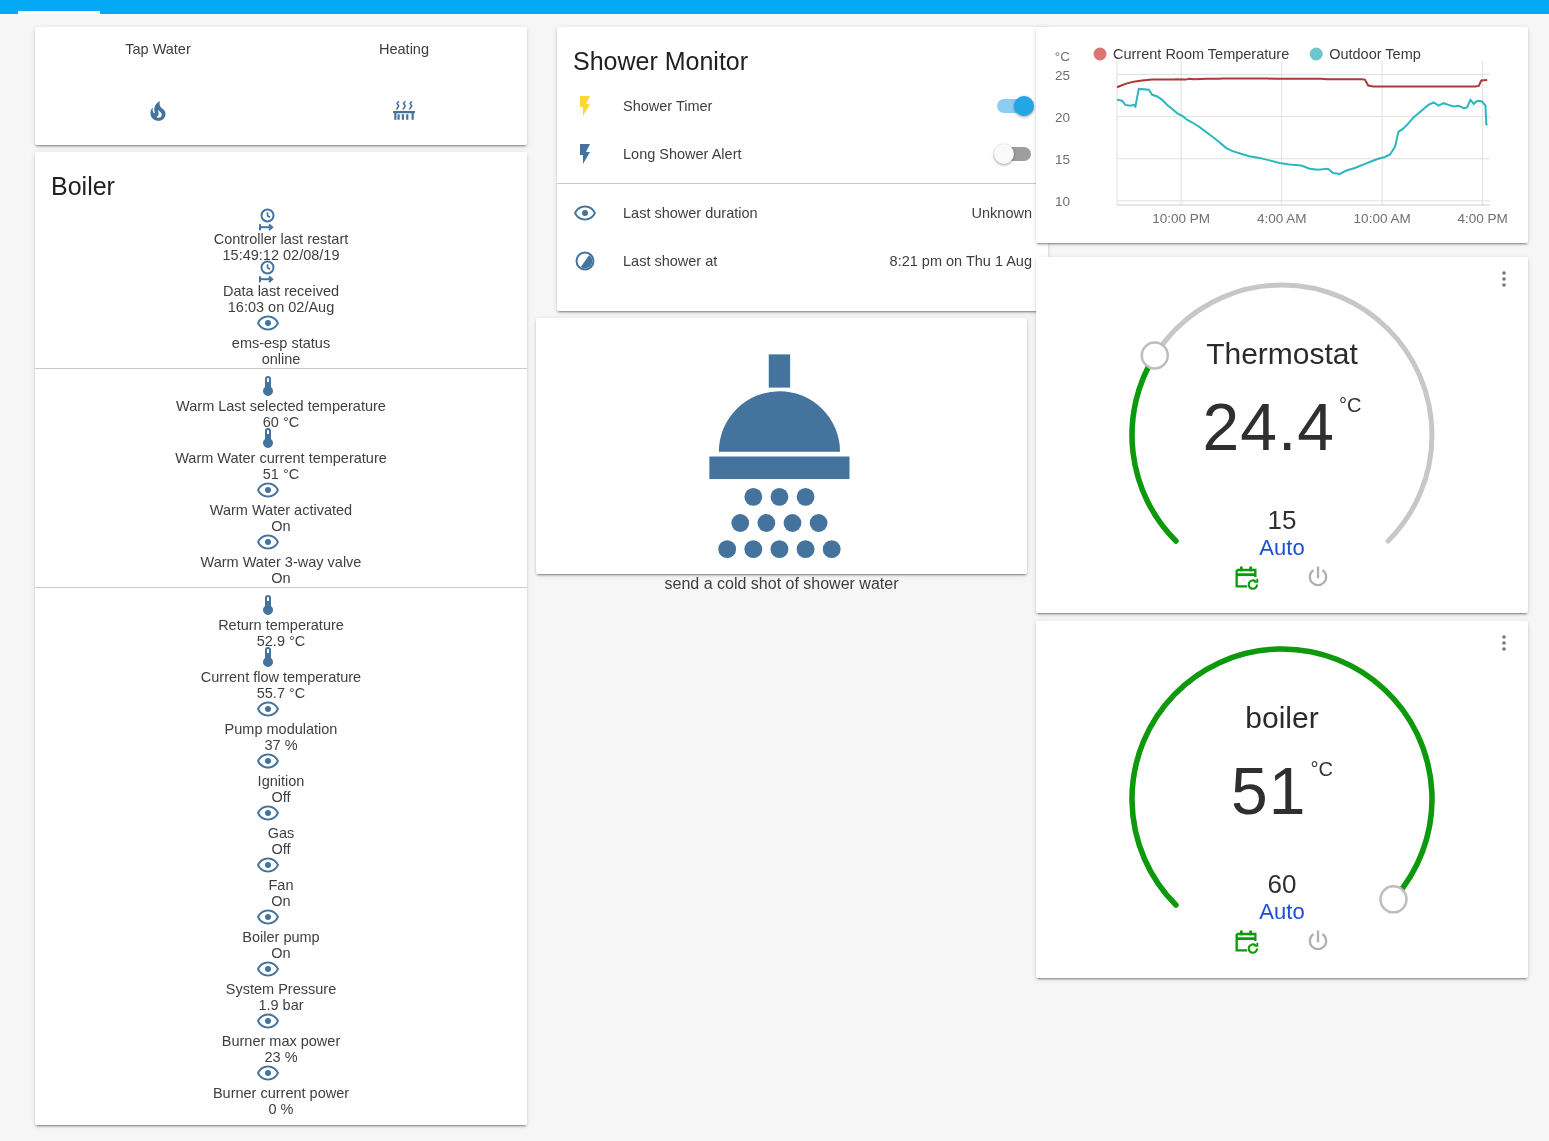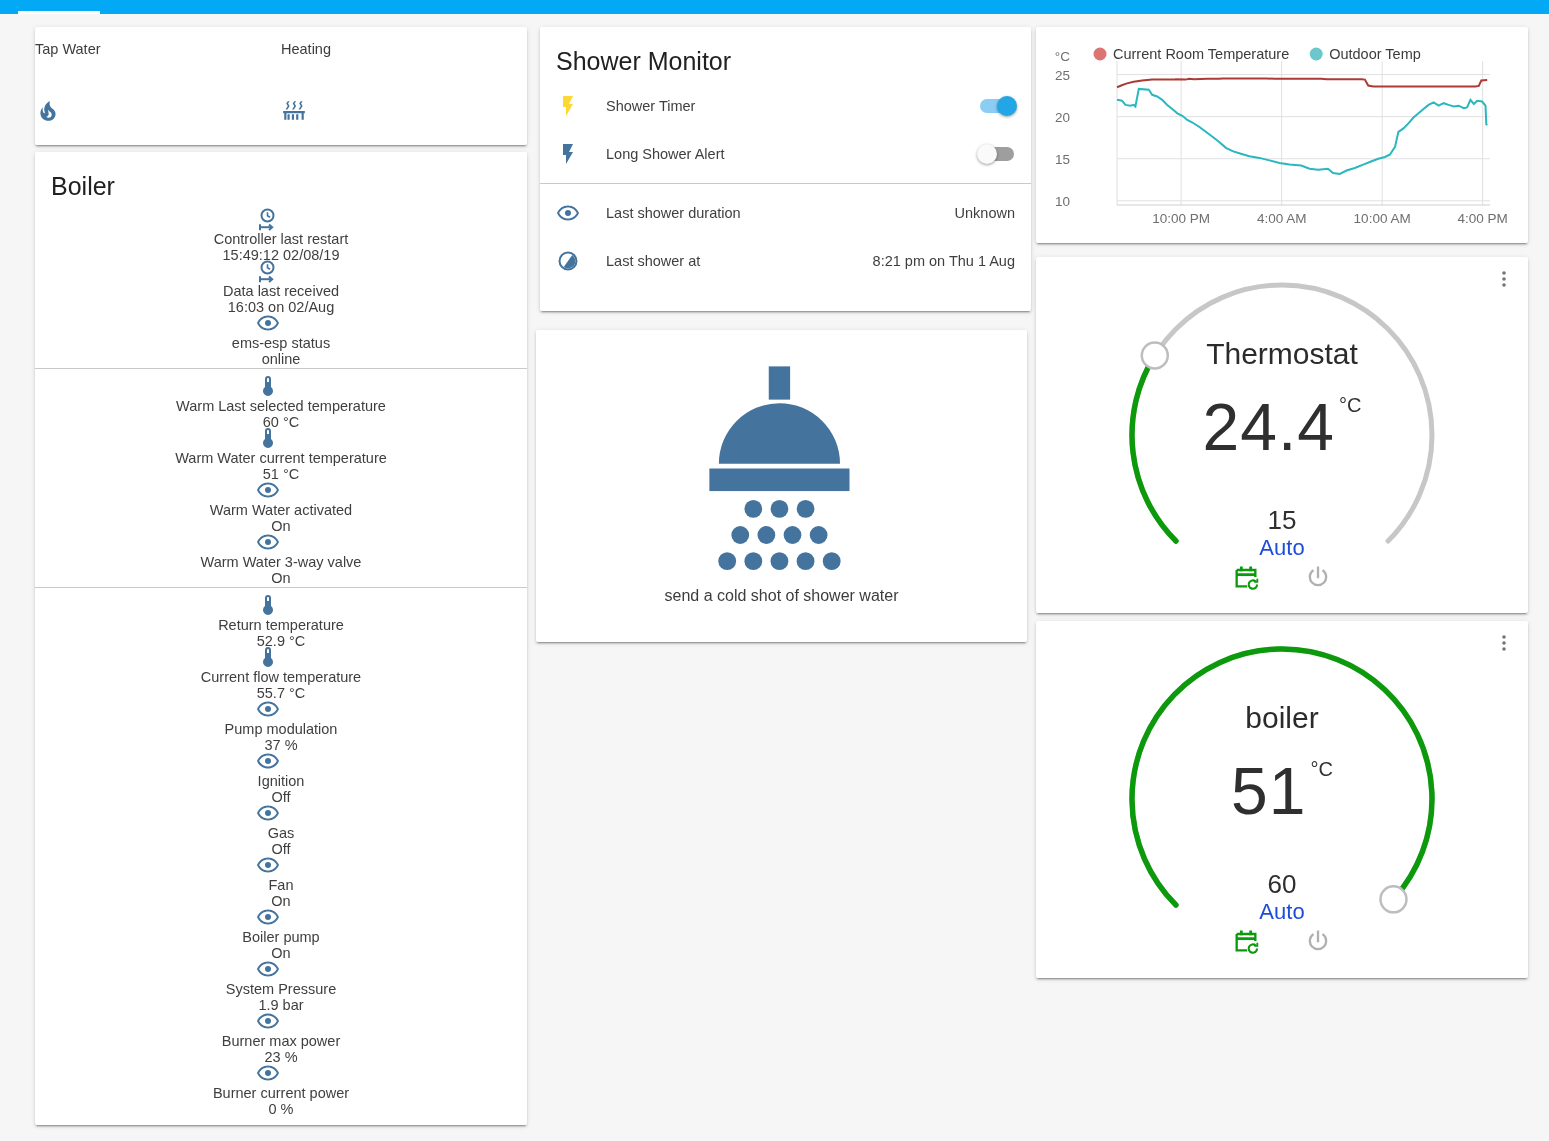--- a/index.html
+++ b/index.html
@@ -9,28 +9,28 @@
   }
   .appbar { position:absolute; left:0; top:0; width:100%; height:14px; }
   .tab-indicator { position:absolute; left:18px; top:11px; width:82px; height:3px; background:#ffffff; }
   .card {
     position:absolute; background:#ffffff; border-radius:2px;
     box-shadow:0 2px 2px rgba(0,0,0,.14), 0 1px 5px rgba(0,0,0,.12), 0 3px 1px -2px rgba(0,0,0,.2);
   }
   
   #card-status { left:35px; top:27px; width:492px; height:118px; display:flex; }
   #card-boiler { left:35px; top:152px; width:492px; height:973px; }
-  #card-shower-monitor { left:540px; top:27px; width:491px; height:284px; }
-  #card-shower-action { left:536px; top:330px; width:491px; height:312px; }
+  #card-shower-monitor { left:557px; top:27px; width:491px; height:284px; }
+  #card-shower-action { left:536px; top:318px; width:491px; height:256px; }
   #card-chart { left:1036px; top:27px; width:492px; height:216px; }
   #card-thermostat { left:1036px; top:257px; width:492px; height:356px; }
   #card-boiler-dial { left:1036px; top:621px; width:492px; height:357px; }
 
   
-  .glance-col { flex:1; display:flex; flex-direction:column; align-items:flex-start; padding-top:14px; cursor:pointer;gap:41px; }
+  .glance-col { flex:1; display:flex; flex-direction:column; align-items:center; padding-top:14px; cursor:pointer;gap:41px; }
   .glance-label { font-size:14.5px; color:#3d3d3d; height:26px; }
   .glance-icon { height:40px; display:flex; align-items:center; }
   .glance-state { font-size:14.5px; color:#3d3d3d; margin-top:2px; }
 
   .card-title { font-size:25px; font-weight:400; color:#212121; padding:20px 16px 6px 16px; }
 
   .row { display:flex; align-items:center; padding:0 16px; cursor:pointer; }
   .row-48 { height:48px; }
   .row-52 { height:52px;flex-direction:column; }
   .row .ricon { width:24px; height:24px; margin-right:26px; flex:none; }

